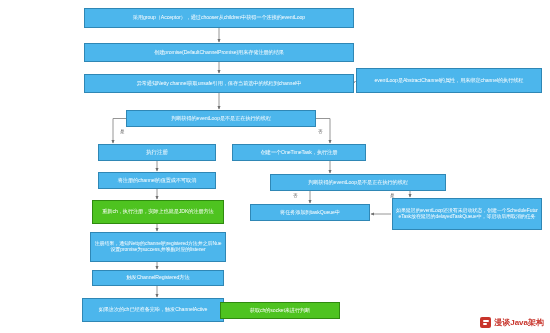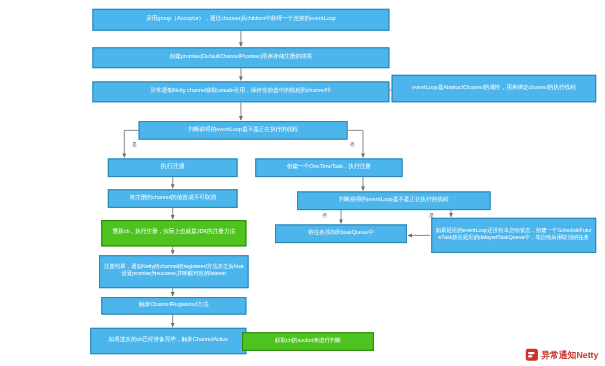--- a/index.html
+++ b/index.html
@@ -138,14 +138,14 @@
 
 <div id="edge-labels">
     <div class="lbl" style="left: 120px; top: 129px;">是</div>
     <div class="lbl" style="left: 318px; top: 129px;">否</div>
     <div class="lbl" style="left: 293px; top: 193px;">否</div>
     <div class="lbl" style="left: 390px; top: 193px;">是</div>
   </div>
 
 <div class="wm">
   <span class="wm-logo"></span>
-  <span class="wm-text">异常通知Netty</span>
+  <span class="wm-text">漫谈Java架构</span>
 </div>
 
 </body></html>

